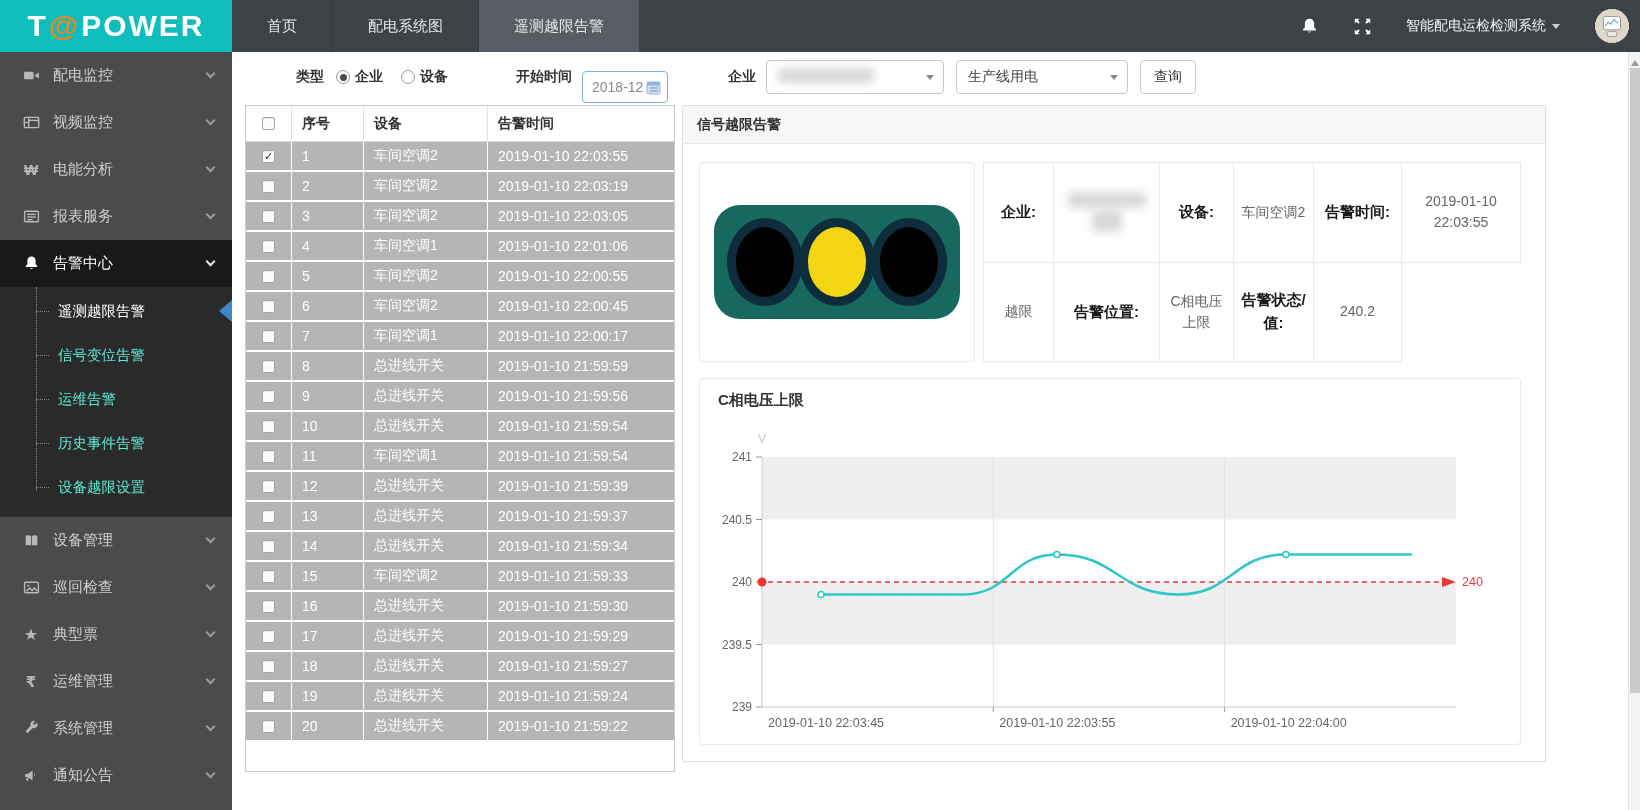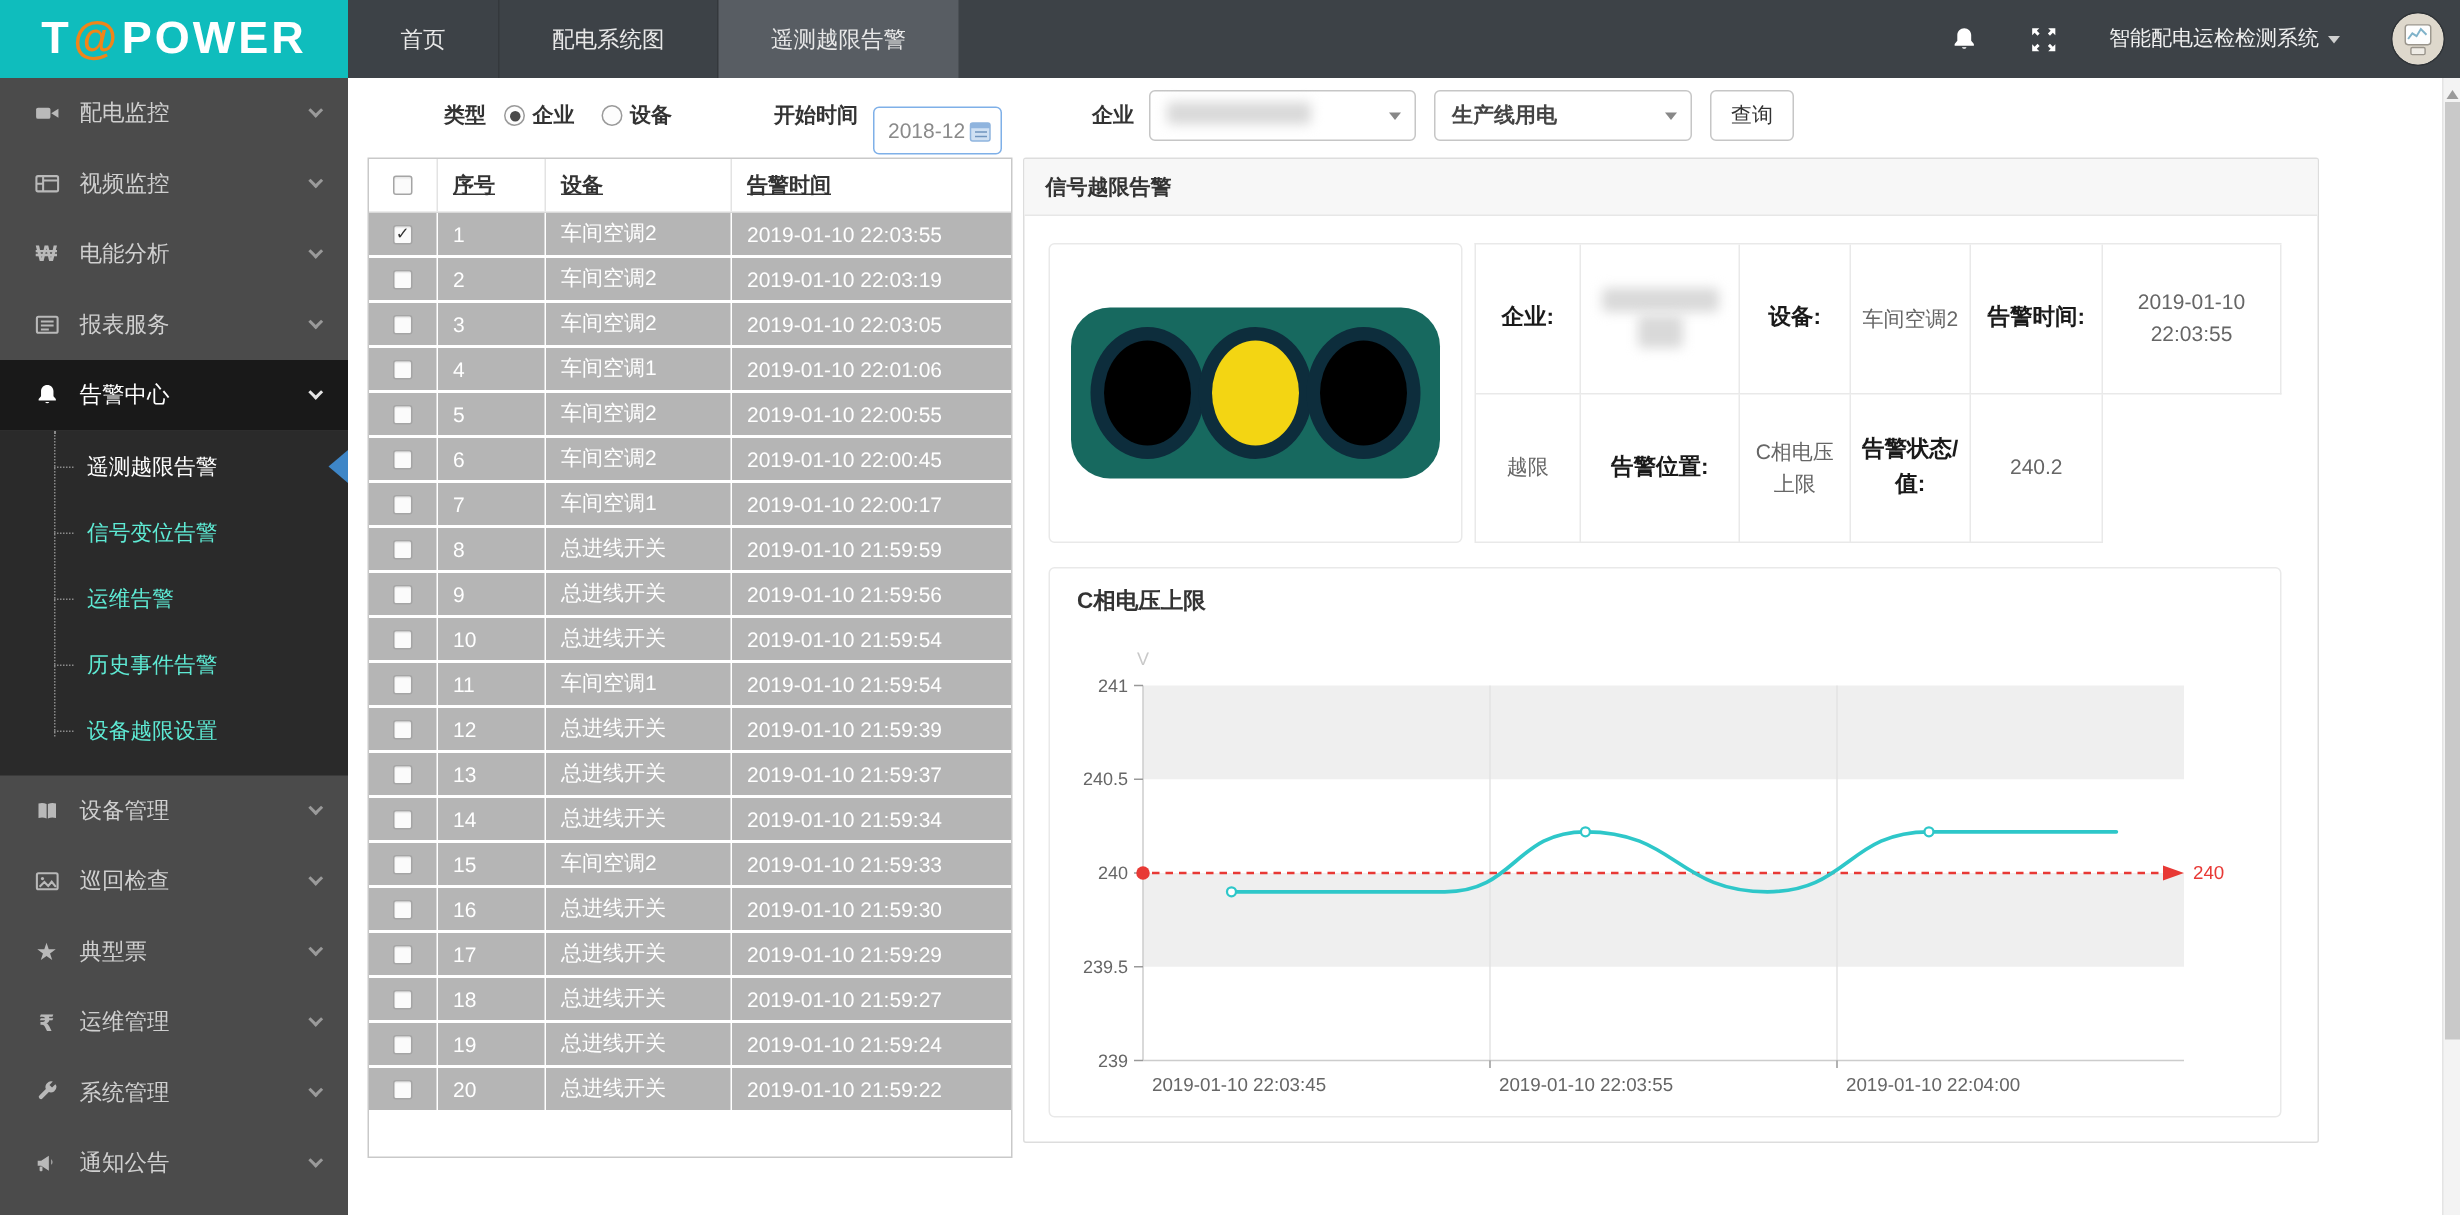--- a/index.html
+++ b/index.html
@@ -42,29 +42,29 @@
 
   
   .filter-bar { position:absolute; top:0; left:0; right:0; height:50px; display:flex; align-items:center; background:#fff; }
   .flabel { font-size:14px; font-weight:bold; color:#333; }
   .radio-opt { display:flex; align-items:center; gap:5px; font-size:14px; color:#333; font-weight:bold; cursor:pointer; }
   .radio { width:14px; height:14px; border-radius:50%; border:1px solid #9a9a9a; background:#fdfdfd; display:inline-flex; align-items:center; justify-content:center; }
   .radio.sel::after { content:""; width:7px; height:7px; border-radius:50%; background:#4a4a4a; }
   .date-input { width:86px; height:32px; border:1px solid #7fb0e8; border-radius:4px; background:#fff; display:flex; align-items:center; padding:0 6px 0 9px; cursor:text;margin-top:20px; }
   .date-input .dval { font-size:14px; color:#8a8a8a; flex:1; }
   .select { height:34px; border:1px solid #c6c6c6; border-radius:4px; background:#fff; display:flex; align-items:center; padding:0 9px 0 11px; cursor:pointer; }
-  .select .sval { font-size:14px; color:#444; flex:1;font-weight:bold; }
+  .select .sval { font-size:14px; color:#444; flex:1; }
   .select .caret { width:0; height:0; border:4px solid transparent; border-top:5px solid #888; margin-top:4px; margin-left:8px; }
   .blur-blob { background:#d9d9d9; border-radius:3px; filter:blur(4px); }
   .btn { height:34px; padding:0 13px; border:1px solid #c6c6c6; border-radius:4px; background:#fff; font-size:14px; color:#333; cursor:pointer; font-family:inherit; }
 
   
   .alarm-table { position:absolute; left:13px; top:53px; width:430px; height:667px; background:#fff; border:1px solid #c9c9c9; overflow:hidden; }
   .t-head { display:flex; height:36px; align-items:stretch; border-bottom:1px solid #d9d9d9; background:#fff; }
-  .t-head .cell { display:flex; align-items:center; font-size:14px; font-weight:bold; color:#333; border-right:1px solid #e3e3e3; padding-left:10px;text-decoration:underline; }
+  .t-head .cell { display:flex; align-items:center; font-size:14px; font-weight:bold; color:#333; border-right:1px solid #e3e3e3; padding-left:10px; }
   .t-body { }
   .t-row { display:flex; height:28px; margin-bottom:2px; background:var(--row-gray,#b5b5b5); cursor:pointer; }
   .t-row .cell { display:flex; align-items:center; font-size:14px; color:#fff; border-right:1px solid #fff; padding-left:10px; overflow:hidden; white-space:nowrap; }
   .cb-cell { width:46px; justify-content:center !important; padding-left:0 !important; }
   .c1 { width:72px; } .c2 { width:124px; } .c3 { flex:1; border-right:none !important; }
   .cb { width:13px; height:13px; background:#fbfbfb; border:1px solid #a5a5a5; border-radius:2px; display:inline-flex; align-items:center; justify-content:center; font-size:11px; color:#333; line-height:1; cursor:pointer; box-shadow:inset 0 1px 1px rgba(0,0,0,.08); }
 
   
   .detail-panel { position:absolute; left:450px; top:53px; right:82px; bottom:48px; border:1px solid #ddd; border-radius:2px; background:#fff; }
   .panel-header { height:38px; background:#f7f7f7; border-bottom:1px solid #e7e7e7; display:flex; align-items:center; padding-left:14px; font-size:14px; font-weight:bold; color:#333; }

